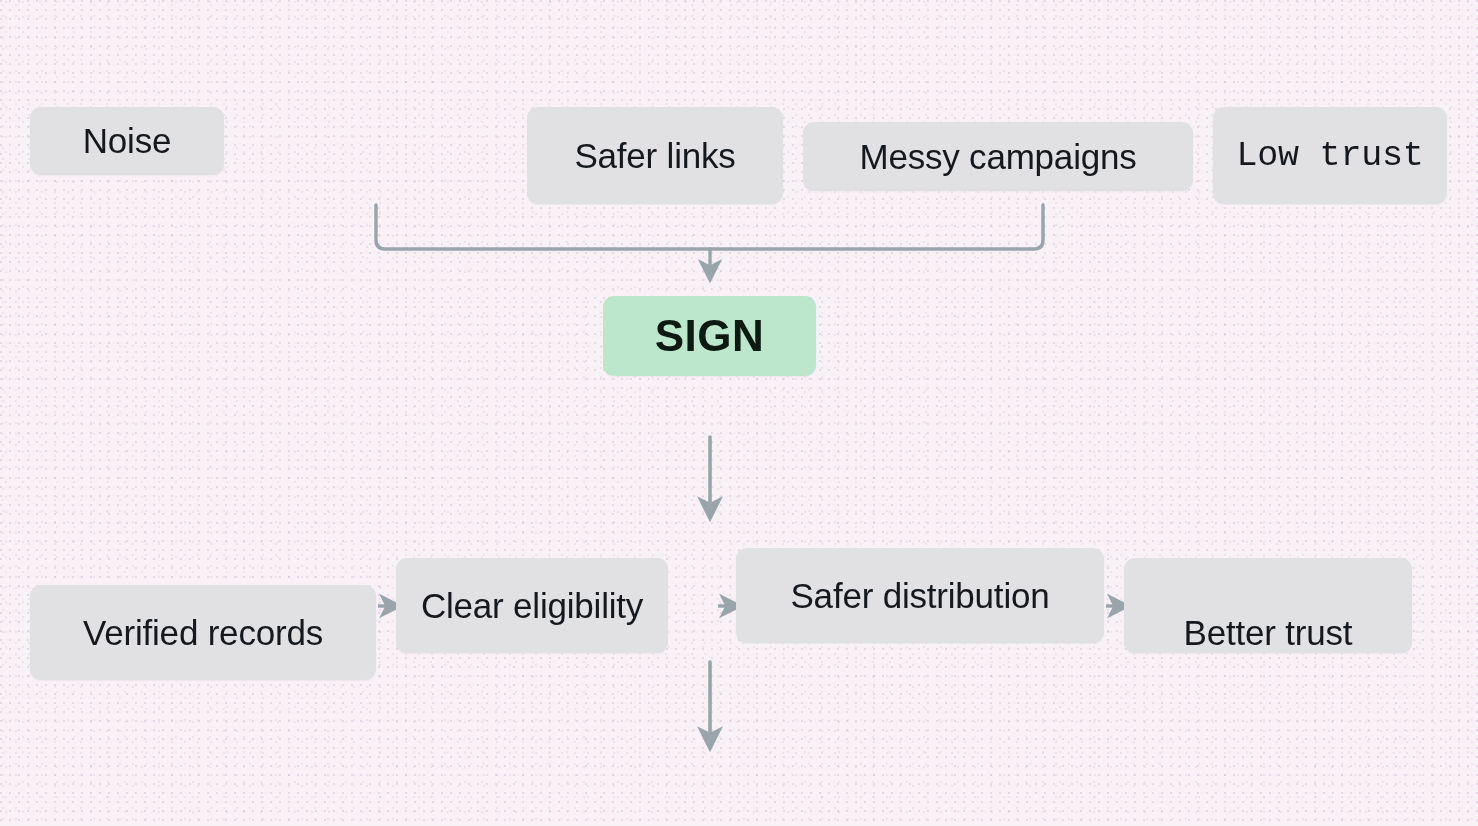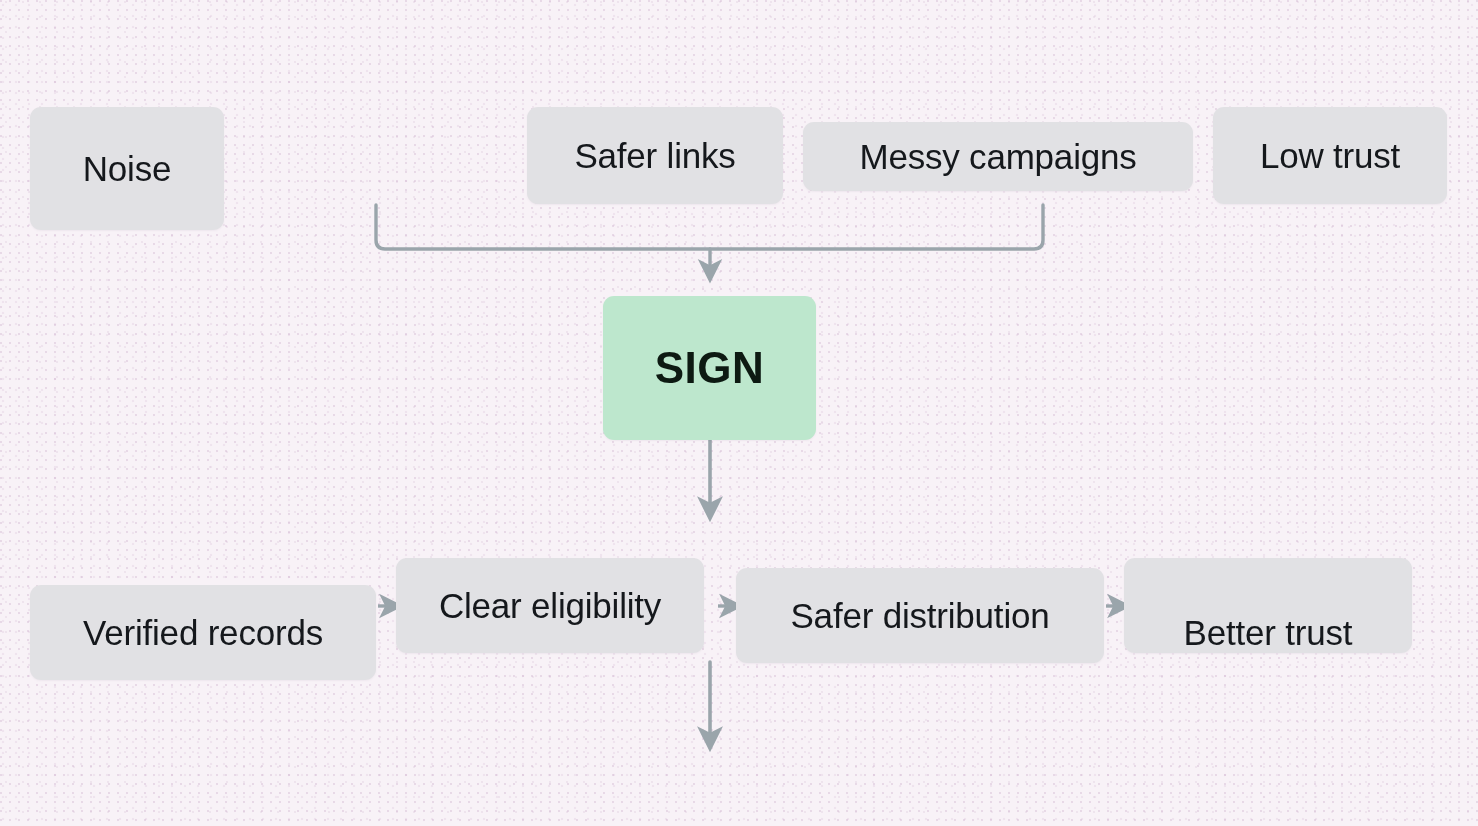--- a/index.html
+++ b/index.html
@@ -99,50 +99,50 @@
   <g>
     <path d="M 718 606 L 732 606" fill="none" stroke="#9aa5ab" stroke-width="3.4" stroke-linecap="butt" marker-end="url(#arrowhead)"></path>
   </g>
   <g>
     <path d="M 1106 606 L 1120 606" fill="none" stroke="#9aa5ab" stroke-width="3.4" stroke-linecap="butt" marker-end="url(#arrowhead)"></path>
   </g>
 </svg>
 
 <div id="stage">
 
-  <div class="node" style="left:30px; top:107px; width:194px; height:123px;">
+  <div class="node" style="left:30px; top:107px; width:194px; height:68px;">
     <span>Noise</span>
   </div>
 
 
   <div class="node" style="left:527px; top:107px; width:256px; height:97px;">
     <span>Safer links</span>
   </div>
 
   <div class="node" style="left:803px; top:122px; width:390px; height:69px;">
     <span>Messy campaigns</span>
   </div>
 
-  <div class="node" style="left:1213px; top:107px; width:234px; height:97px;">
+  <div class="node" style="left:1213px; top:107px; width:234px; height:97px;font-family:Liberation Mono, monospace;">
     <span>Low trust</span>
   </div>
 
-  <div class="node sign" style="left:603px; top:296px; width:213px; height:144px;">
+  <div class="node sign" style="left:603px; top:296px; width:213px; height:80px;">
     <span>SIGN</span>
   </div>
 
   <div class="node" style="left:30px; top:558px; width:346px; height:95px;margin-top:27px;">
     <span>Verified records</span>
   </div>
 
-  <div class="node" style="left:396px; top:558px; width:308px; height:95px;text-align:center;">
+  <div class="node" style="left:396px; top:558px; width:272px; height:95px;text-align:center;">
     <span>Clear eligibility</span>
   </div>
 
-  <div class="node" style="left:736px; top:568px; width:368px; height:95px;">
+  <div class="node" style="left:736px; top:548px; width:368px; height:95px;">
     <span>Safer distribution</span>
   </div>
 
   <div class="node" style="left:1124px; top:558px; width:288px; height:95px;align-items:flex-end;">
     <span>Better trust</span>
   </div>
 
 </div>
 
 </body></html>

